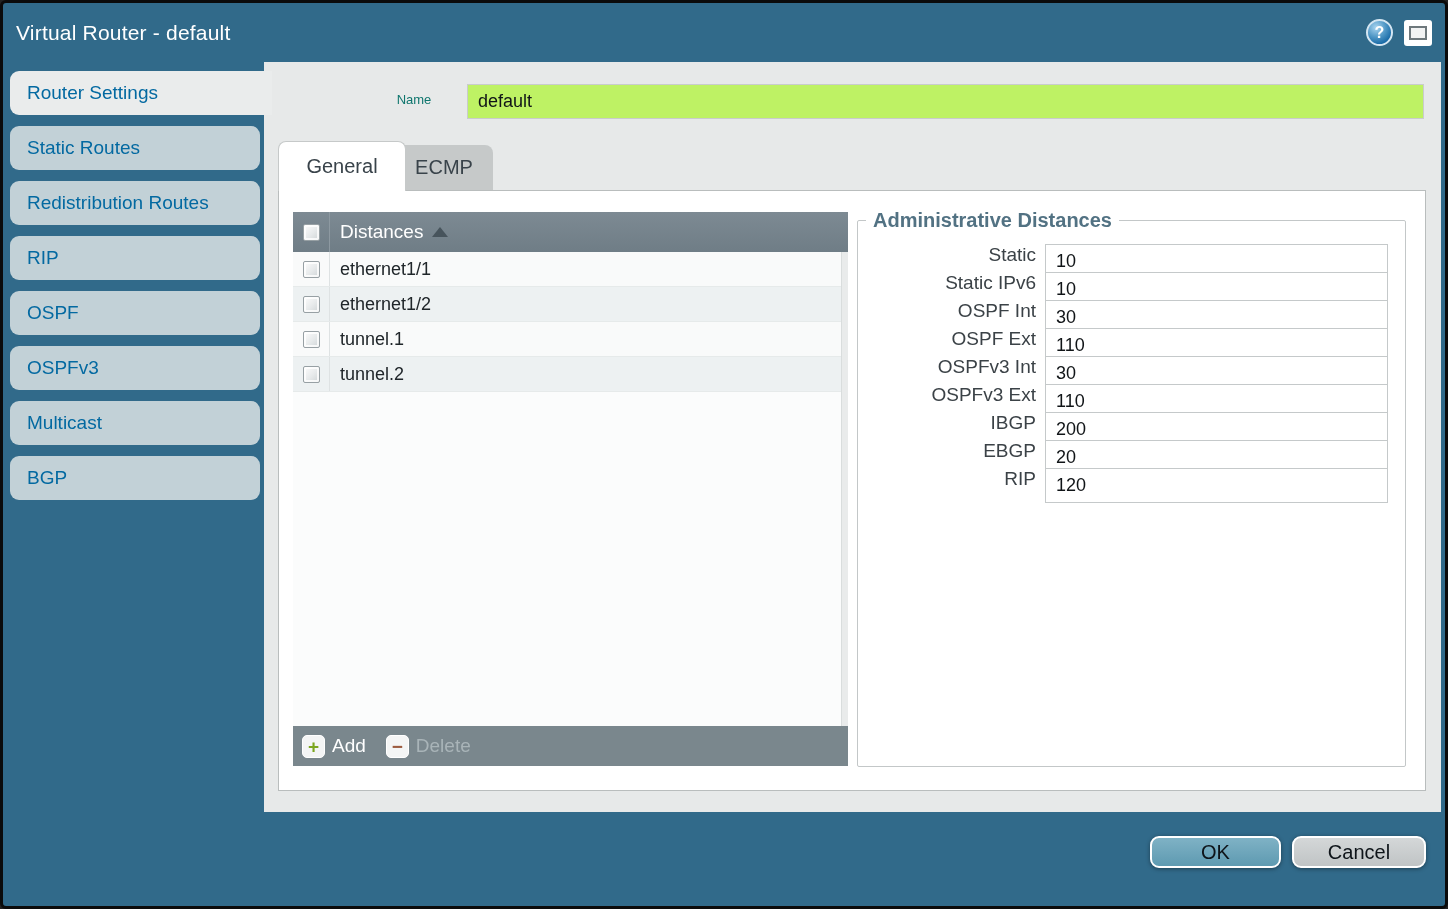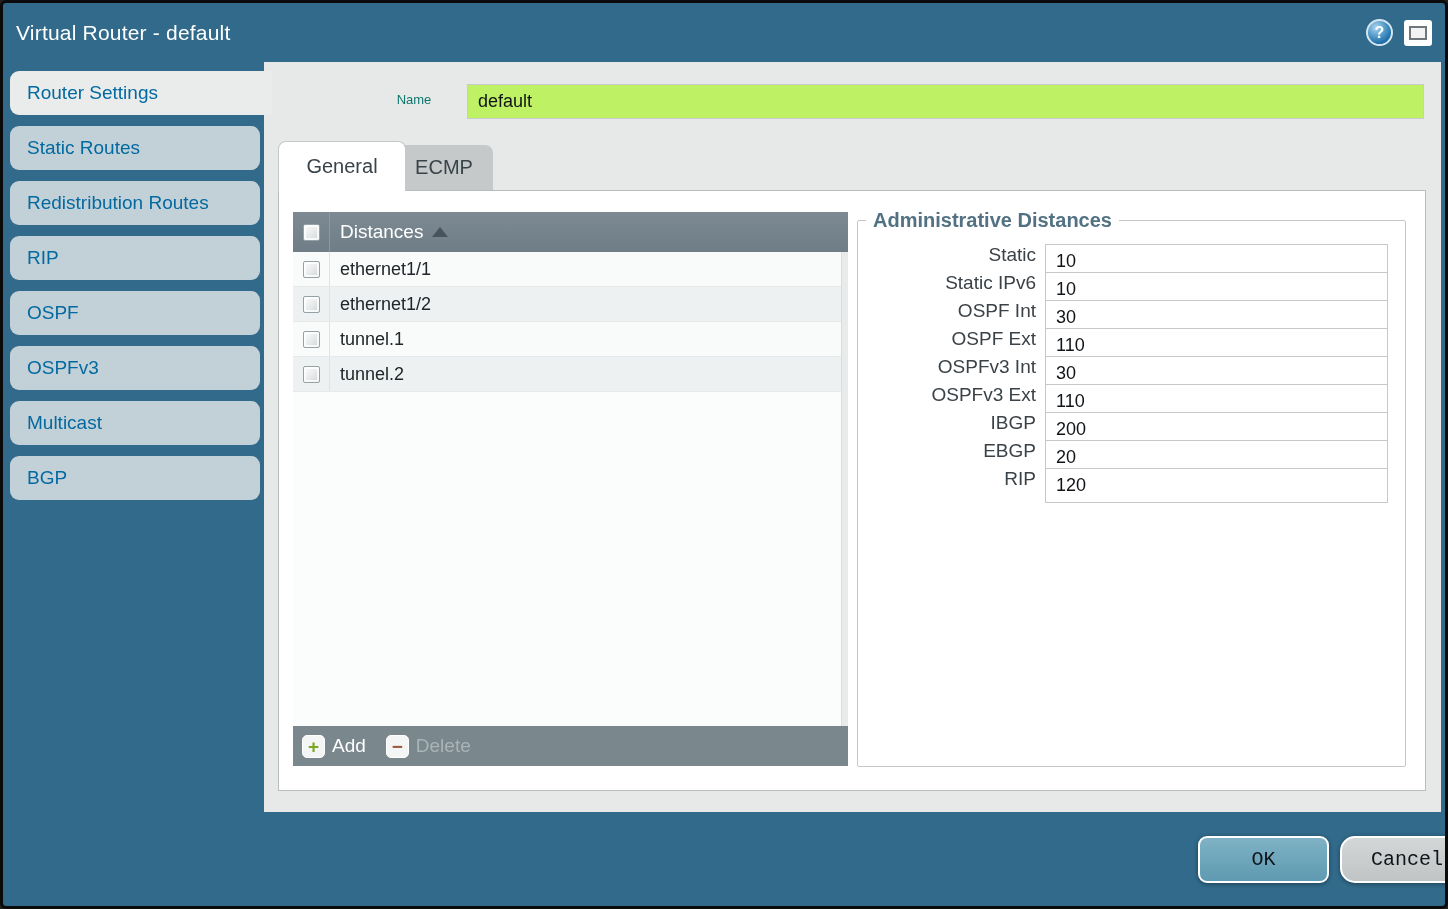--- a/index.html
+++ b/index.html
@@ -96,28 +96,28 @@
   .admin-fieldset legend { margin-left:8px; padding:0 7px; font-size:20px; font-weight:bold;
     color:#527283; }
   .field-row { display:flex; align-items:flex-start; height:18px; margin-bottom:10px; }
   .field-label { width:187px; flex:none; text-align:right; padding-right:9px;
     font-size:19px; color:#3B4247; }
   .field-input { width:343px; height:35px; border:1px solid #C5C9CA; background:#fff;
     font-size:18px; padding-left:10px; color:#101417;
     font-family:"Liberation Sans", sans-serif; }
 
   
-  .btn { position:absolute; top:833px; height:47px; border:2px solid #FFFFFF;
+  .btn { position:absolute; top:833px; height:32px; border:2px solid #FFFFFF;
     border-radius:9px; font-size:20px; color:#0E1419; display:flex; align-items:center;
     justify-content:center; cursor:pointer; box-shadow:0 1px 4px rgba(0,0,0,.4);
-    font-family:Liberation Mono, monospace;margin-left:48px; }
+    font-family:Liberation Sans, sans-serif; }
   .btn-ok { left:1147px; width:131px; background:linear-gradient(#7FB2C5,#5E9AB1);
     background-color:#68A3B9; }
   .btn-cancel { left:1289px; width:134px; background:linear-gradient(#D4D7D8,#C0C4C5);
-    background-color:#C9CDCE;border-radius:15px; }
+    background-color:#C9CDCE; }
 </style>
 </head>
 <body>
 
 <div class="dialog">
 
   <div class="titlebar">
     <span class="title">Virtual Router - default</span>
     <span class="title-icons">
       <span class="help-icon">?</span>

